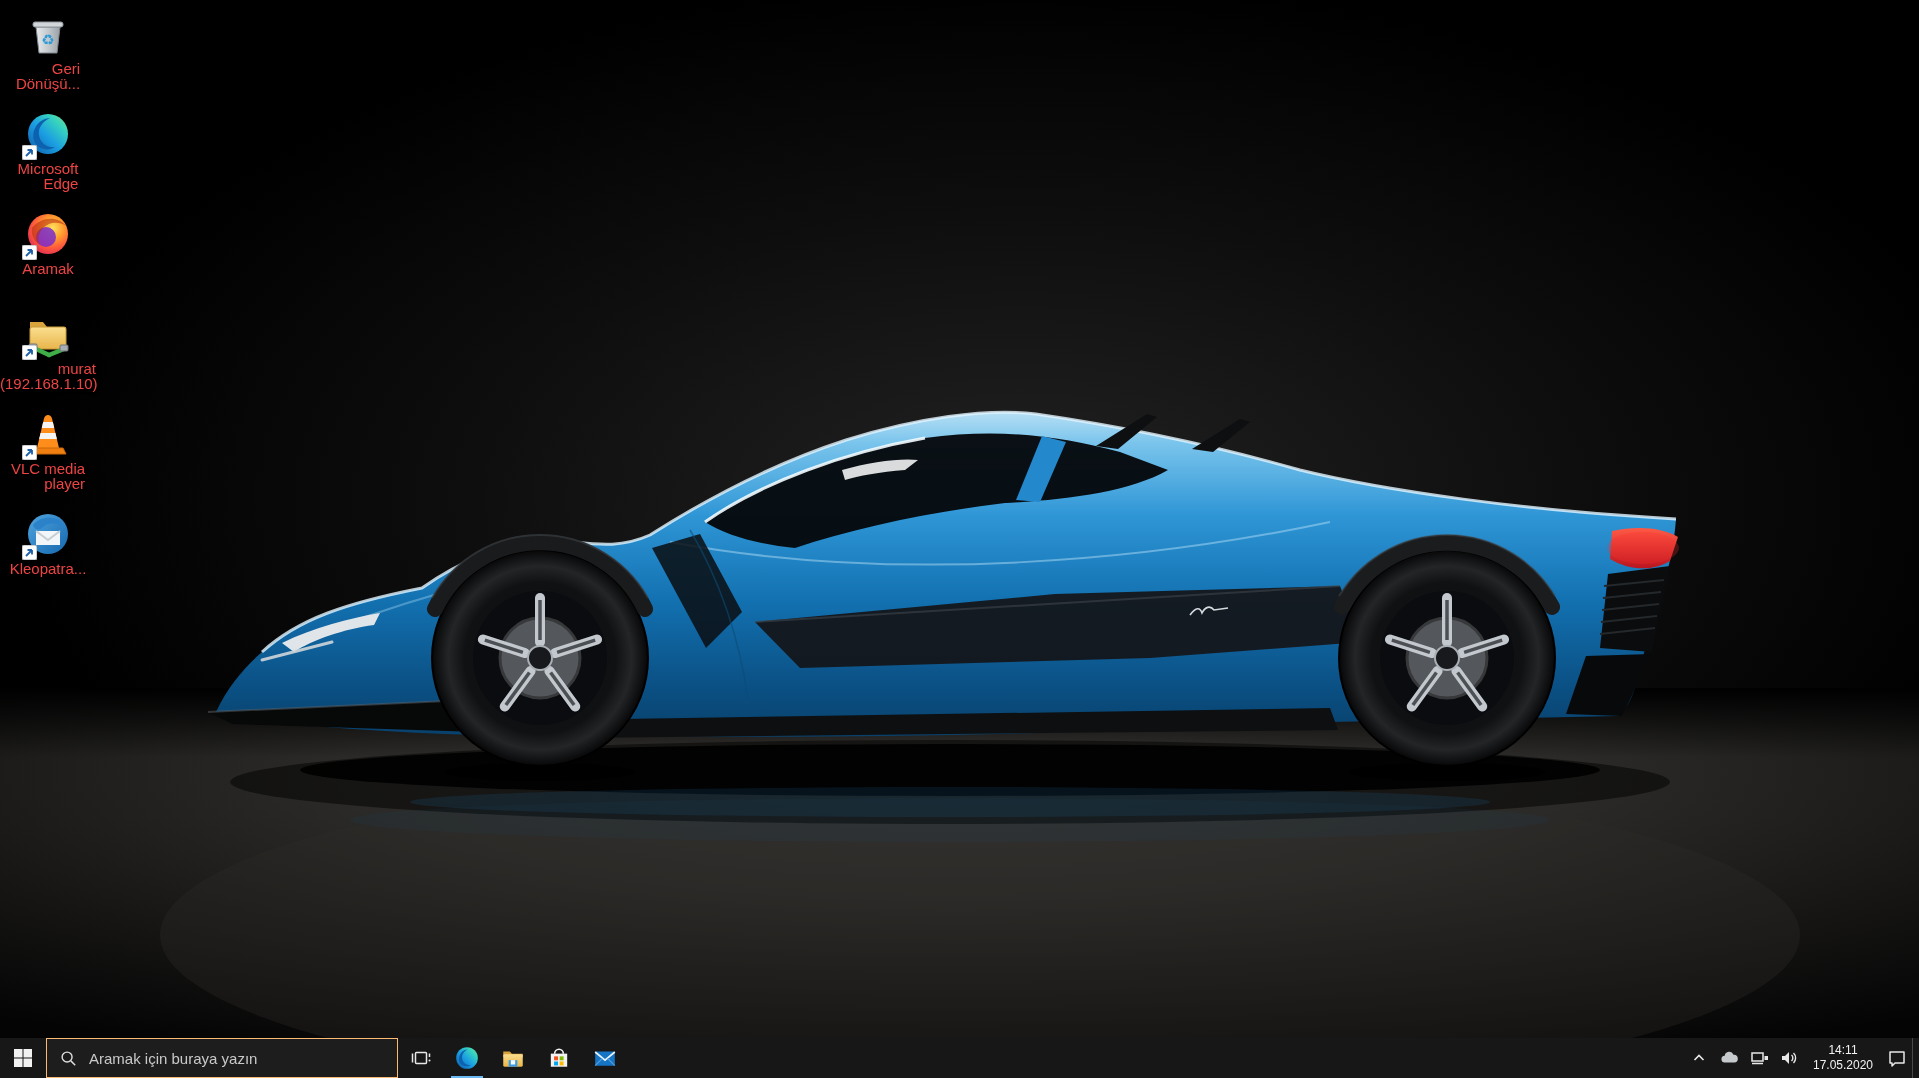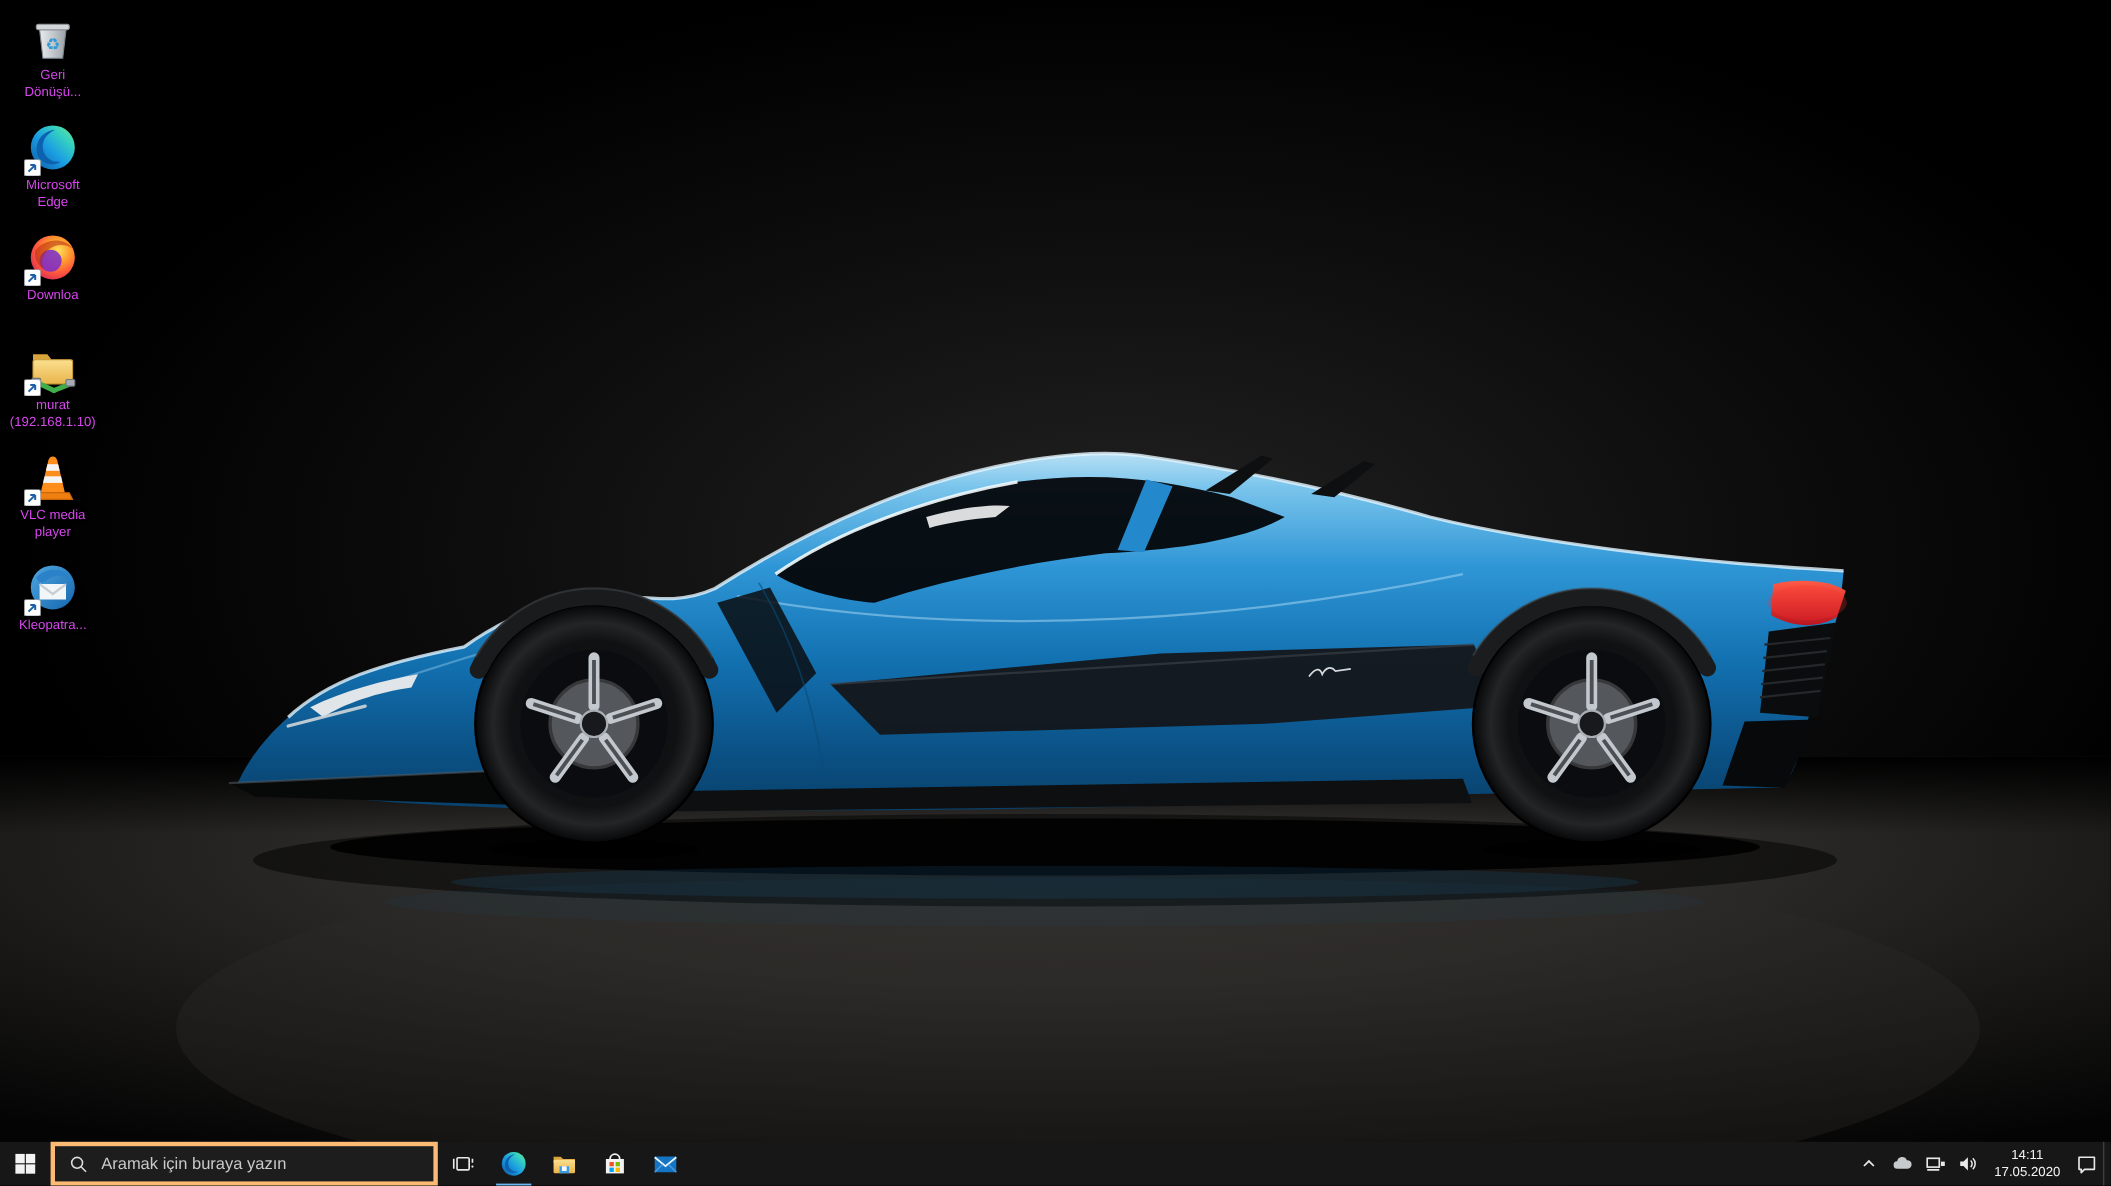--- a/index.html
+++ b/index.html
@@ -6,31 +6,31 @@
   .screen{position:relative;width:1919px;height:1078px;overflow:hidden;
           font-family:"Liberation Sans",sans-serif;background:#000;}
   .wallpaper{position:absolute;inset:0;display:block;}
 
   
   .desktop-icons{position:absolute;left:4px;top:10px;display:flex;flex-direction:column;}
   .icon-cell{width:88px;height:100px;display:flex;flex-direction:column;align-items:center;cursor:default;}
   .icon-art{position:relative;width:48px;height:48px;flex:0 0 auto;filter:drop-shadow(1px 2px 2px rgba(0,0,0,.8));}
   .icon-art > svg.main{width:48px;height:48px;display:block;}
   .sc-badge{position:absolute;left:-2px;bottom:-2px;width:15px;height:15px;}
-  .icon-label{margin-top:3px;font-size:12px;line-height:15px;color:#d946ef;text-align:center;
+  .icon-label{margin-top:3px;font-size:15px;line-height:15px;color:#ef4444;text-align:right;
               white-space:pre-line;text-shadow:1px 1px 2px #000,0 0 4px #000;max-width:96px;}
 
   
   .taskbar{position:absolute;left:0;bottom:0;width:1919px;height:40px;background:#171717;
            display:flex;align-items:stretch;z-index:5;}
   .tb-btn{position:relative;width:46px;height:40px;display:flex;align-items:center;justify-content:center;
           background:transparent;border:none;padding:0;cursor:pointer;}
   .tb-btn svg{display:block;}
   .tb-btn.running::after{content:"";position:absolute;left:7px;right:7px;bottom:0;height:2px;background:#6cb8f0;}
-  .tb-search{width:352px;height:40px;box-sizing:border-box;border:4px solid #fdba74;background:#1d1d1d;
+  .tb-search{width:352px;height:40px;box-sizing:border-box;border:1px solid #fdba74;background:#1d1d1d;
              display:flex;align-items:center;padding-left:12px;gap:10px;}
   .tb-search input{flex:1;background:transparent;border:none;outline:none;color:#e6e6e6;
                    font-size:15px;font-family:"Liberation Sans",sans-serif;}
   .tb-search input::placeholder{color:#c9c9c9;}
   .tb-spacer{flex:1;}
   .tray{display:flex;align-items:stretch;}
   .tray .tb-btn{width:30px;}
   .tb-clock{width:78px;display:flex;flex-direction:column;align-items:center;justify-content:center;
             background:transparent;border:none;color:#f2f2f2;font-family:Liberation Sans, sans-serif;
             font-size:12px;line-height:15px;padding:0;cursor:pointer;}
@@ -225,21 +225,21 @@
             </defs>
           <circle cx="24" cy="24" r="20" fill="url(#fxG)"></circle>
           <circle cx="22" cy="27" r="10" fill="#7a2ccc" opacity=".85"></circle>
           <path d="M8,18 C16,7 34,5 42,16 C35,11 25,12 19,18 C14,23 13,29 16,35 C10,31 7,25 8,18 Z" fill="#b5290f" opacity=".55"></path>
         </svg>
         <svg class="sc-badge" viewBox="0 0 15 15">
           <rect width="15" height="15" rx="2" fill="#fff" stroke="#9aa0a6" stroke-width="1"></rect>
           <path d="M4,11 L10,5 M10,5 H5.5 M10,5 V9.5" stroke="#1e5fa8" stroke-width="1.8" fill="none"></path>
         </svg>
       </div>
-      <span class="icon-label">Downloa</span>
+      <span class="icon-label">Aramak</span>
     </div>
 
     <div class="icon-cell">
       <div class="icon-art">
         <svg class="main" viewBox="0 0 48 48">
           <defs>
               <linearGradient id="flG" x1="0" y1="0" x2="0" y2="1">
             <stop offset="0" stop-color="#fadf8f"></stop>
                 <stop offset="1" stop-color="#e9b54c"></stop>
               </linearGradient>

